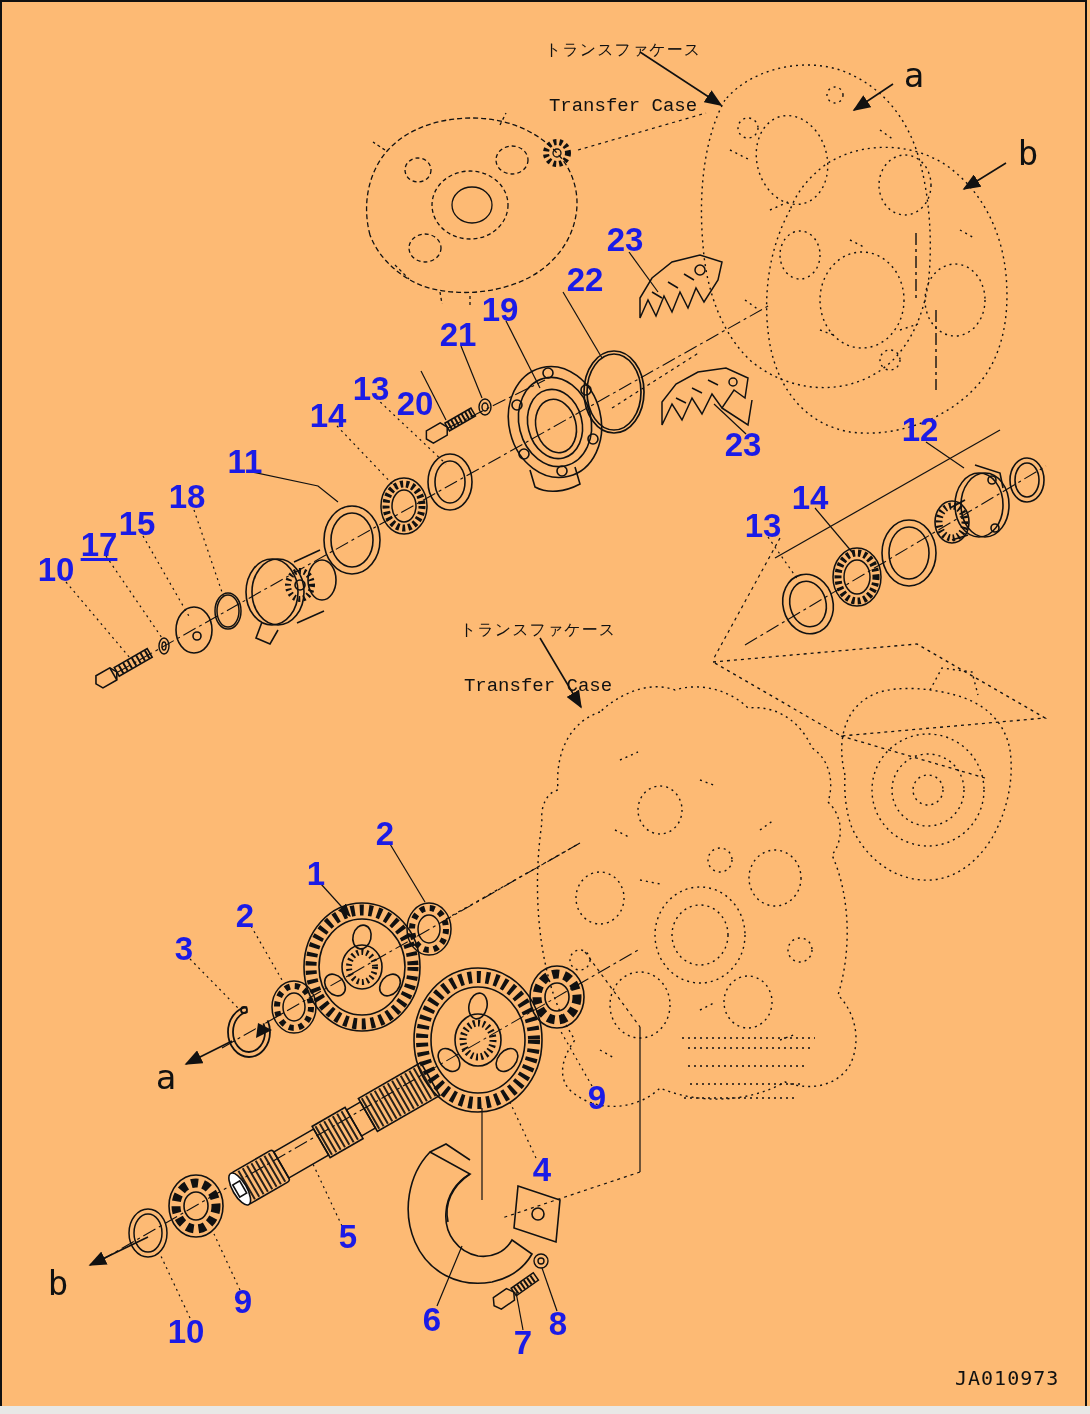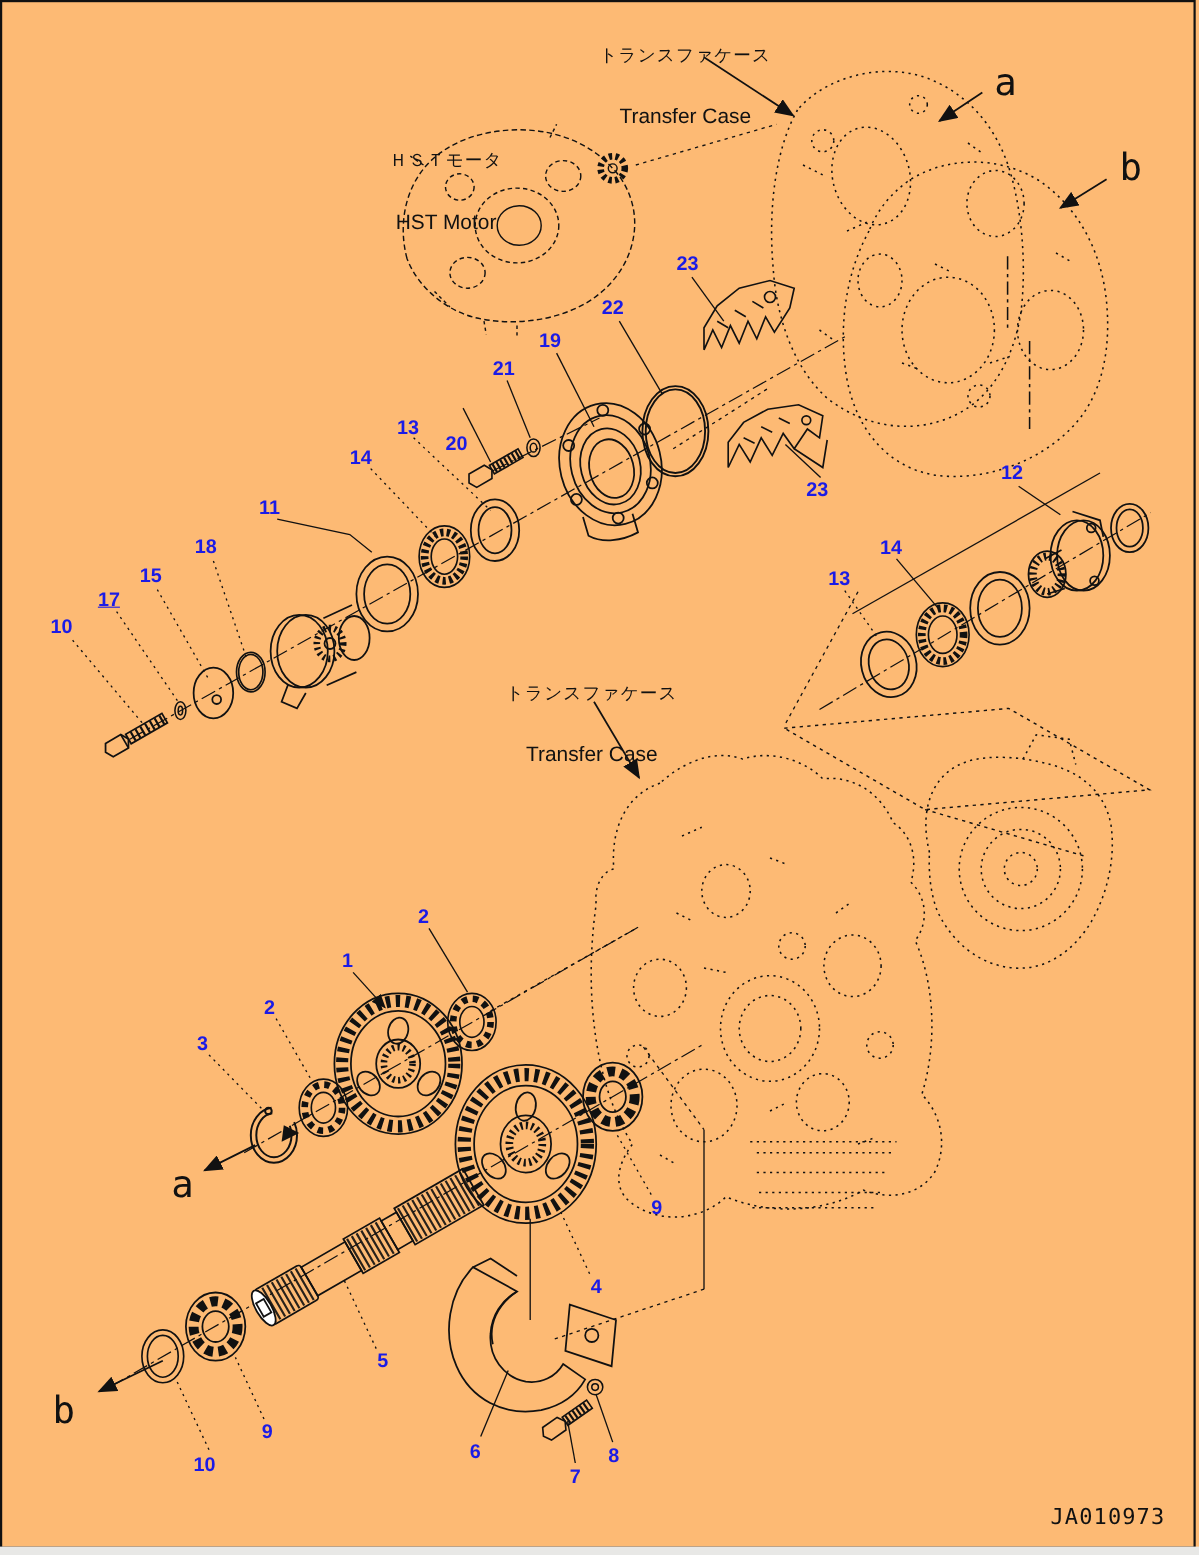--- a/index.html
+++ b/index.html
@@ -3,25 +3,25 @@
 <meta charset="utf-8">
 <style>
   html,body{margin:0;padding:0;background:#fff;}
   #page{position:relative;width:1090px;height:1414px;background:#fdba74;overflow:hidden;
         font-family:"DejaVu Sans Mono",monospace;}
   #frame{position:absolute;left:0;top:0;width:1083px;height:1404px;border:2px solid #111;}
   #bottom-strip{position:absolute;left:0;top:1406px;width:1090px;height:8px;background:#e8e8e6;}
   svg{position:absolute;left:0;top:0;}
   .lbl{position:absolute;color:#111;white-space:pre;line-height:1.15;text-align:center;}
   .lbl .jp{font-family:"DejaVu Sans",sans-serif;font-size:16px;letter-spacing:1px;display:block;}
-  .lbl .en{font-family:Liberation Sans, sans-serif;font-size:19px;display:block;}
+  .lbl .en{font-family:Liberation Mono, monospace;font-size:19px;display:block;}
   .section-letter{position:absolute;transform:translate(-50%,-50%);color:#111;
         font-family:"DejaVu Sans Mono",monospace;font-size:34px;}
   .callout{position:absolute;transform:translate(-50%,-50%);
-        font-family:"Liberation Sans","DejaVu Sans",sans-serif;font-weight:700;font-size:18px;
+        font-family:"Liberation Sans","DejaVu Sans",sans-serif;font-weight:700;font-size:33px;
         color:var(--callout-color,#1b1be6);}
   .drawing-no{position:absolute;font-family:"DejaVu Sans Mono",monospace;font-size:20px;
         letter-spacing:1px;color:#111;}
 </style>
 </head>
 <body>
 
 <div id="page">
   <div id="frame"></div>
   <div id="bottom-strip"></div>
@@ -339,24 +339,20 @@
       <path d="M232,1041 L186,1064" marker-end="url(#arr)"></path>
       <path d="M148,1237 L90,1265" marker-end="url(#arr)"></path>
     </g>
   </svg>
 
   <div class="lbl" style="left:543px;top:4px;width:160px;">
     <span class="jp">トランスファケース</span>
     <span class="en">Transfer Case</span>
   </div>
 
-  <div class="lbl" style="left:348px;top:100px;width:115px;">
-    <span class="jp">ＨＳＴモータ</span>
-    <span class="en">HST Motor</span>
-  </div>
 
   <div class="lbl" style="left:458px;top:584px;width:160px;">
     <span class="jp">トランスファケース</span>
     <span class="en">Transfer Case</span>
   </div>
 
   <div class="section-letter" style="left:914px;top:75px;">a</div>
   <div class="section-letter" style="left:1028px;top:153px;">b</div>
   <div class="section-letter" style="left:166px;top:1077px;">a</div>
   <div class="section-letter" style="left:58px;top:1283px;">b</div>
@@ -367,21 +363,21 @@
       <div class="callout" style="left: 56px; top: 570px;">10</div>
       <div class="callout" style="left: 99px; top: 545px; text-decoration: underline;">17</div>
       <div class="callout" style="left: 137px; top: 524px; text-align: right;">15</div>
       <div class="callout" style="left: 187px; top: 497px;">18</div>
       <div class="callout" style="left: 245px; top: 462px;">11</div>
       <div class="callout" style="left: 328px; top: 416px;">14</div>
       <div class="callout" style="left: 371px; top: 389px;">13</div>
       <div class="callout" style="left: 415px; top: 360px; margin-top: 44px;">20</div>
       <div class="callout" style="left: 458px; top: 335px;">21</div>
       <div class="callout" style="left: 500px; top: 310px;">19</div>
-      <div class="callout" style="left: 557px; top: 280px;">22</div>
+      <div class="callout" style="left: 585px; top: 280px;">22</div>
       <div class="callout" style="left: 625px; top: 240px;">23</div>
       <div class="callout" style="left: 743px; top: 445px;">23</div>
       <div class="callout" style="left: 920px; top: 430px;">12</div>
       <div class="callout" style="left: 810px; top: 498px;">14</div>
       <div class="callout" style="left: 763px; top: 526px;">13</div>
       <div class="callout" style="left: 385px; top: 834px;">2</div>
       <div class="callout" style="left: 316px; top: 874px;">1</div>
       <div class="callout" style="left: 245px; top: 916px;">2</div>
       <div class="callout" style="left: 184px; top: 949px;">3</div>
       <div class="callout" style="left: 597px; top: 1098px;">9</div>

